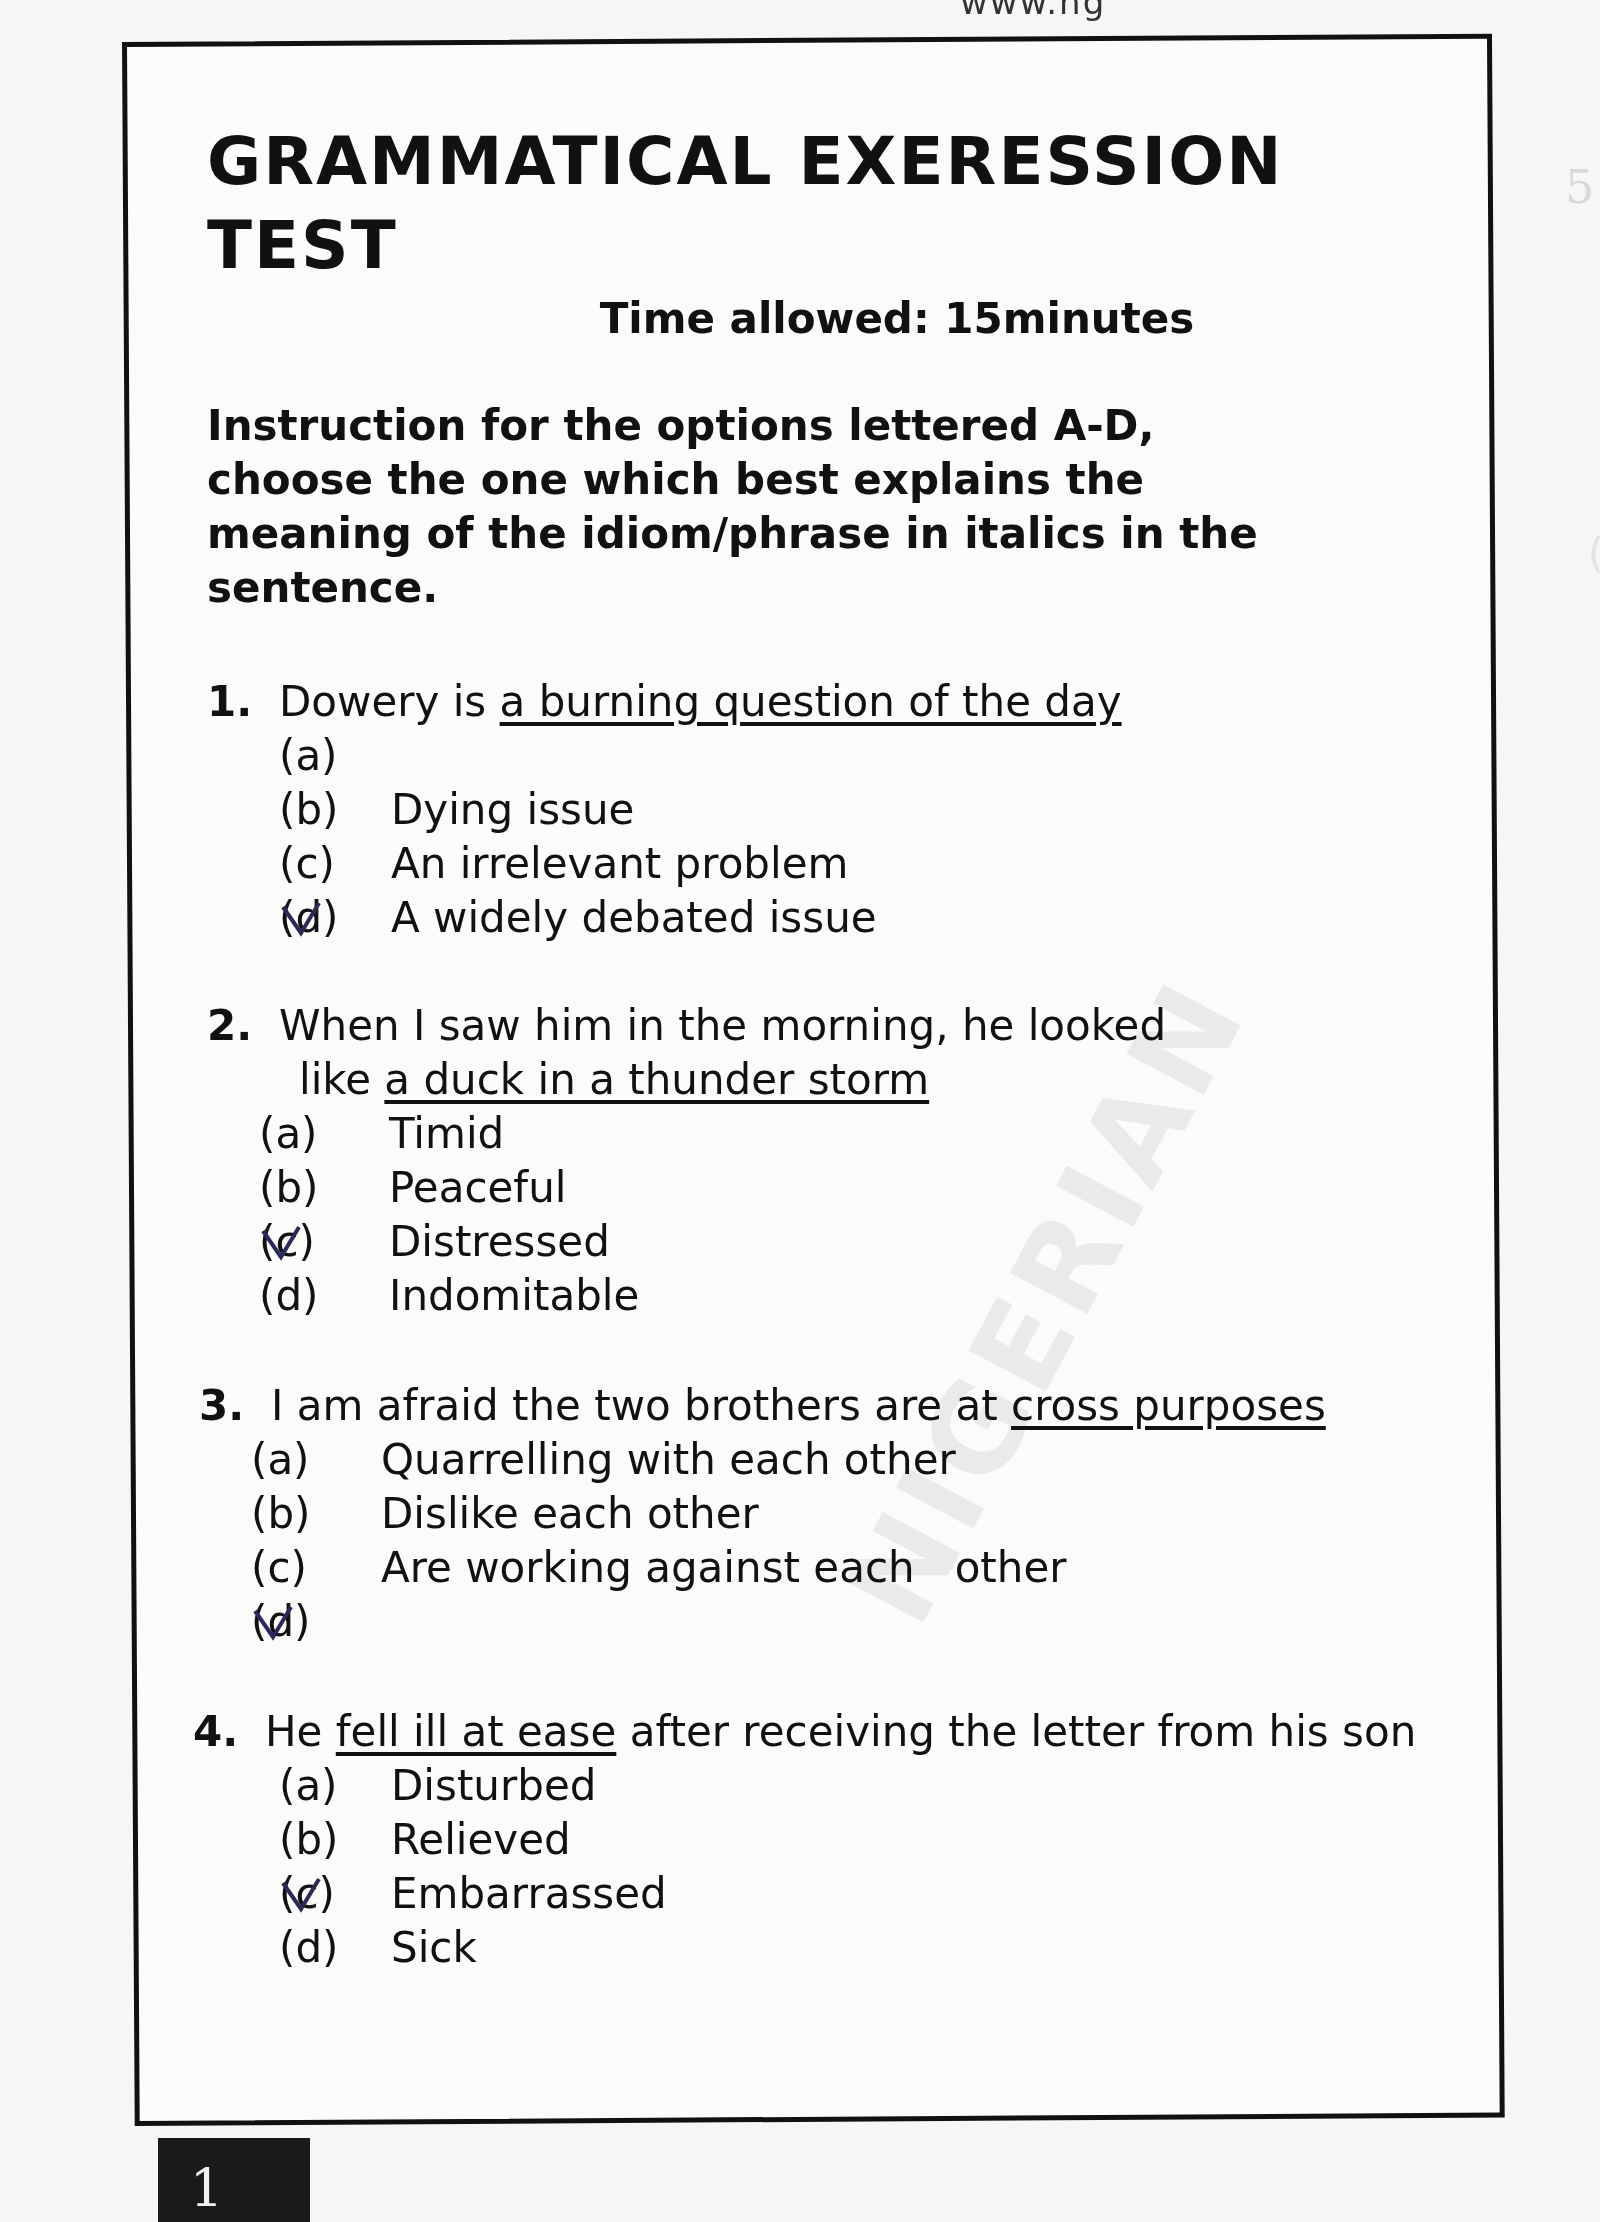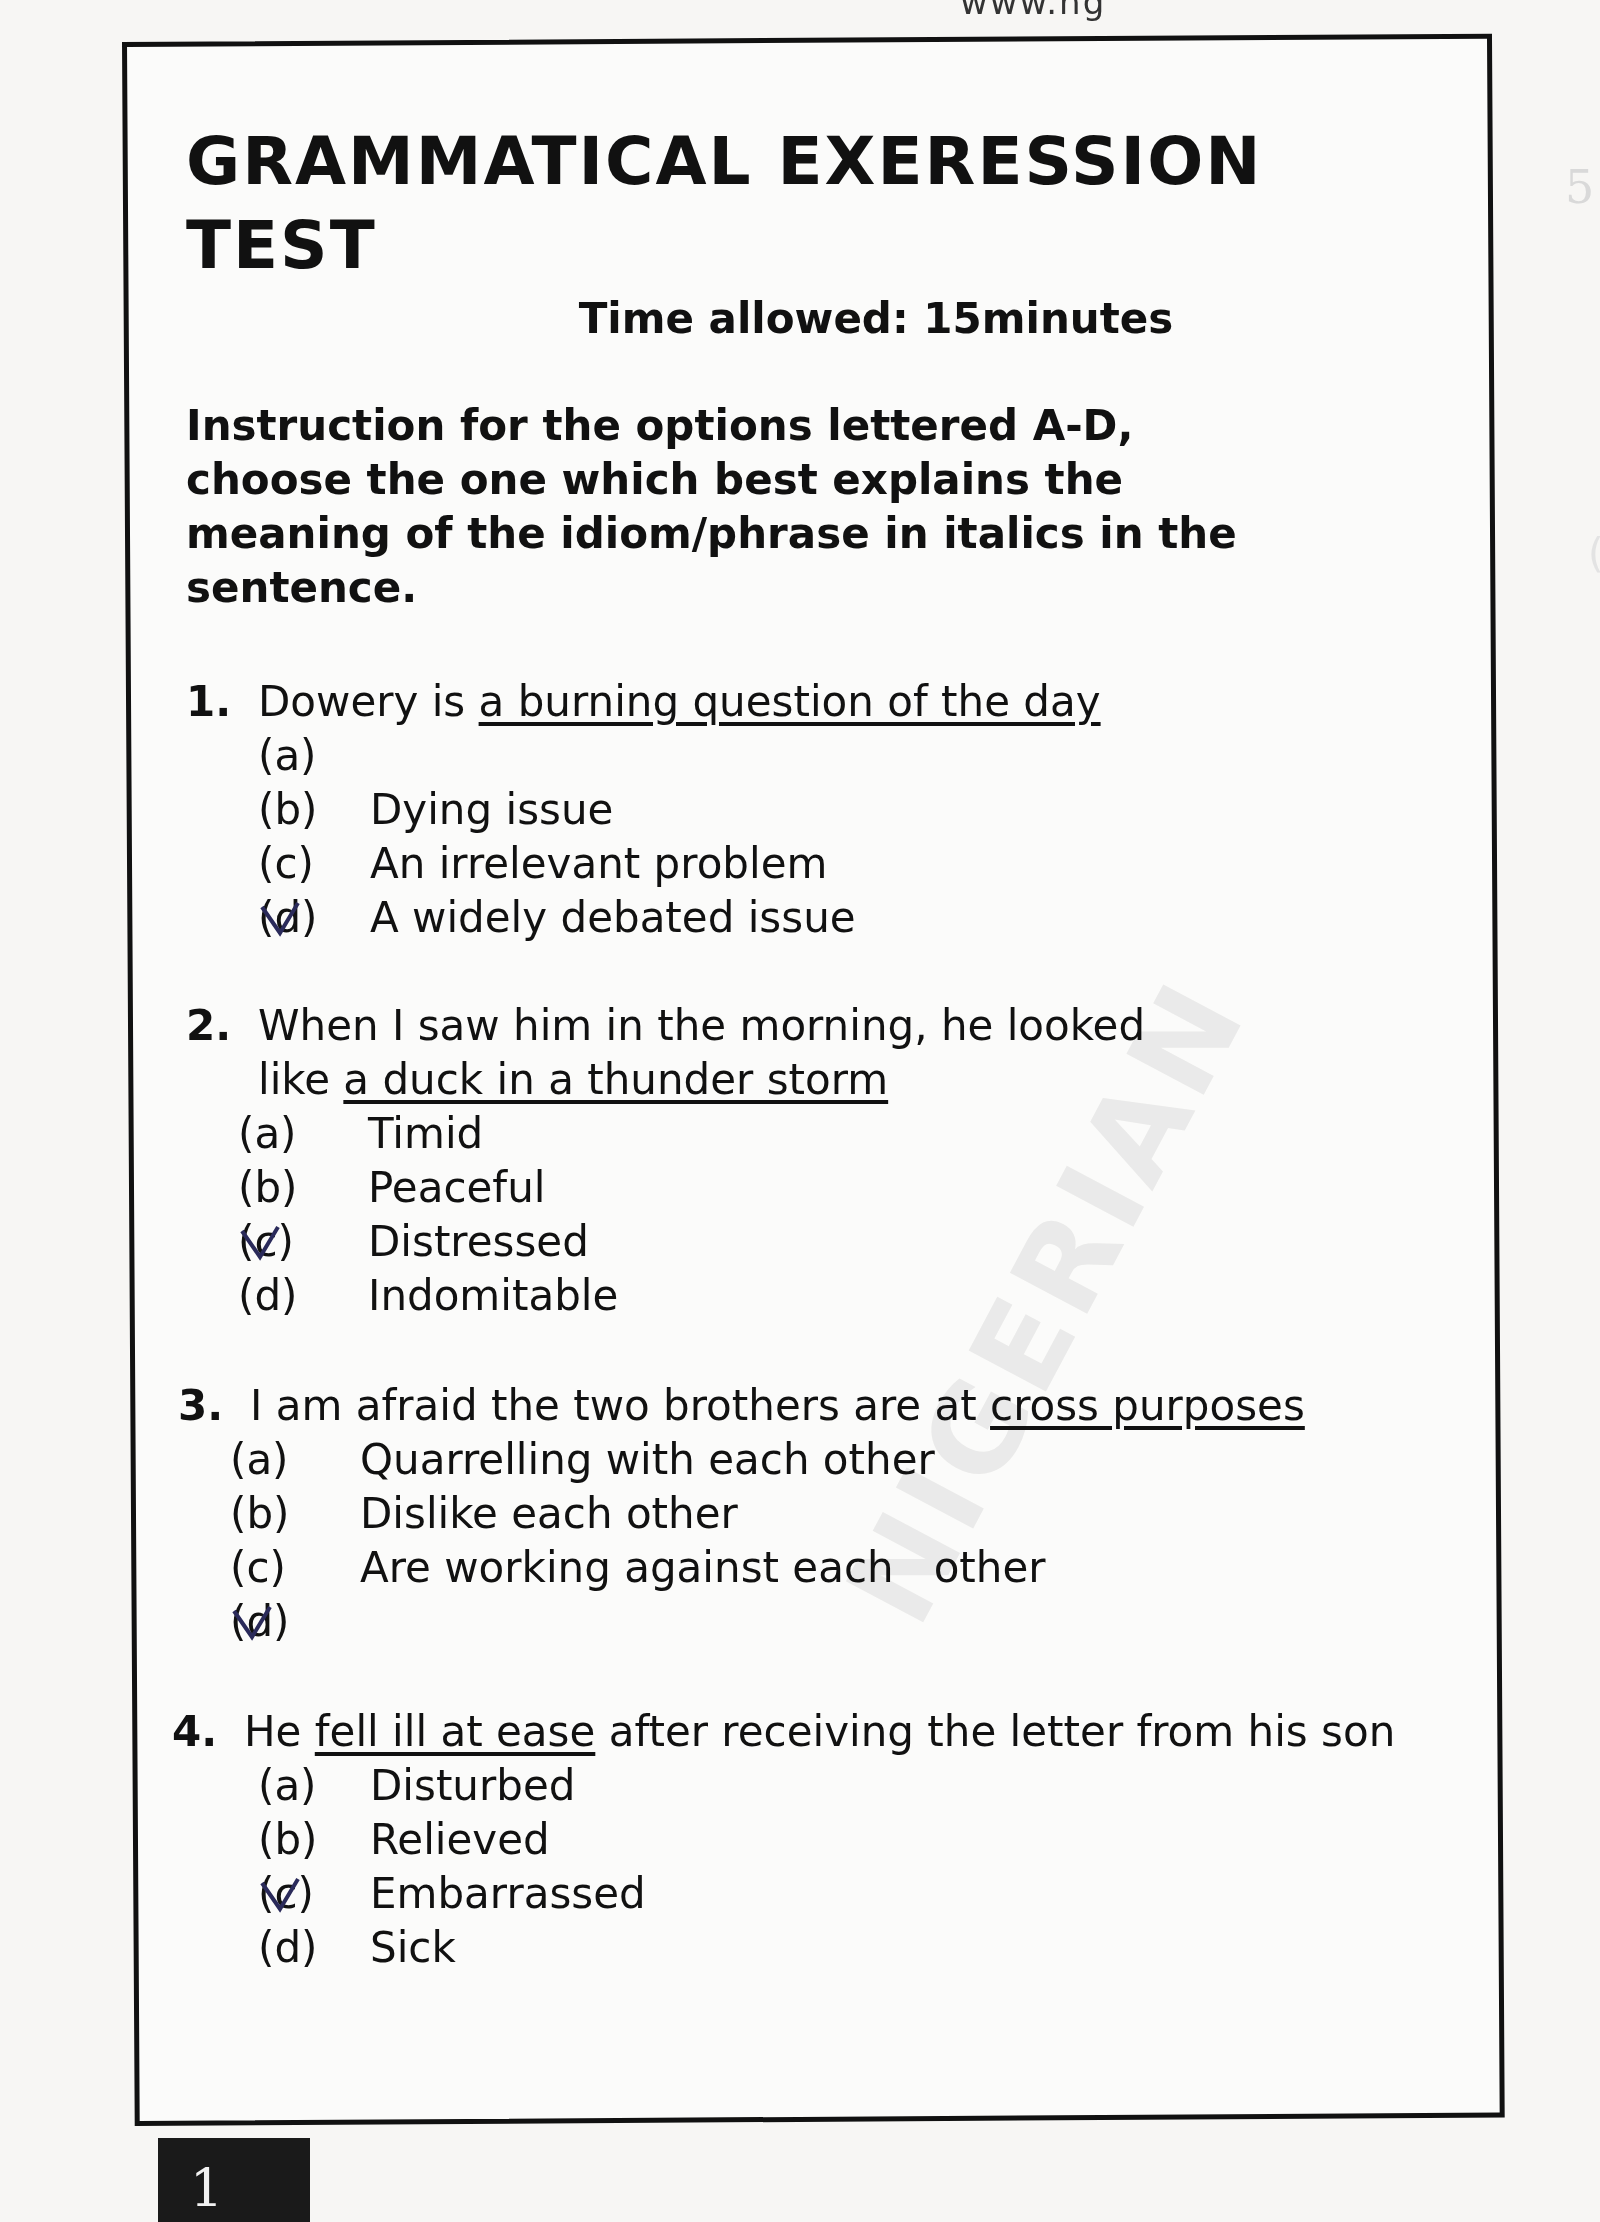--- a/index.html
+++ b/index.html
@@ -45,21 +45,21 @@
       width: 1370px;
       height: 2084px;
       border: 5px solid #111;
       background: #fbfbfa;
       transform: rotate(-0.35deg);
       transform-origin: top left;
       box-sizing: border-box;
     }
     .content {
       position: absolute;
-      left: 186px;
+      left: 207px;
       top: 120px;
       width: 1380px;
     }
     .title {
       font-size: 66px;
       font-weight: bold;
       line-height: 84px;
       letter-spacing: 2px;
       margin: 0;
     }
@@ -119,21 +119,21 @@
       width: 56px;
       height: 40px;
       pointer-events: none;
     }
     .q2 { margin-top: 54px; }
     .q3 { margin-top: 56px; margin-left: -8px; }
     .q4 { margin-top: 56px; margin-left: -14px; }
     .q4 .options { margin-left: 86px; }
     .q4 .opt-letter { width: 112px; }
     .cont-line {
-      margin-left: 72px;
+      margin-left: 92px;
     }
     .watermark {
       position: absolute;
       left: 820px;
       top: 1580px;
       font-size: 120px;
       font-weight: bold;
       color: rgba(160,160,160,0.18);
       transform: rotate(-62deg);
       transform-origin: left top;

